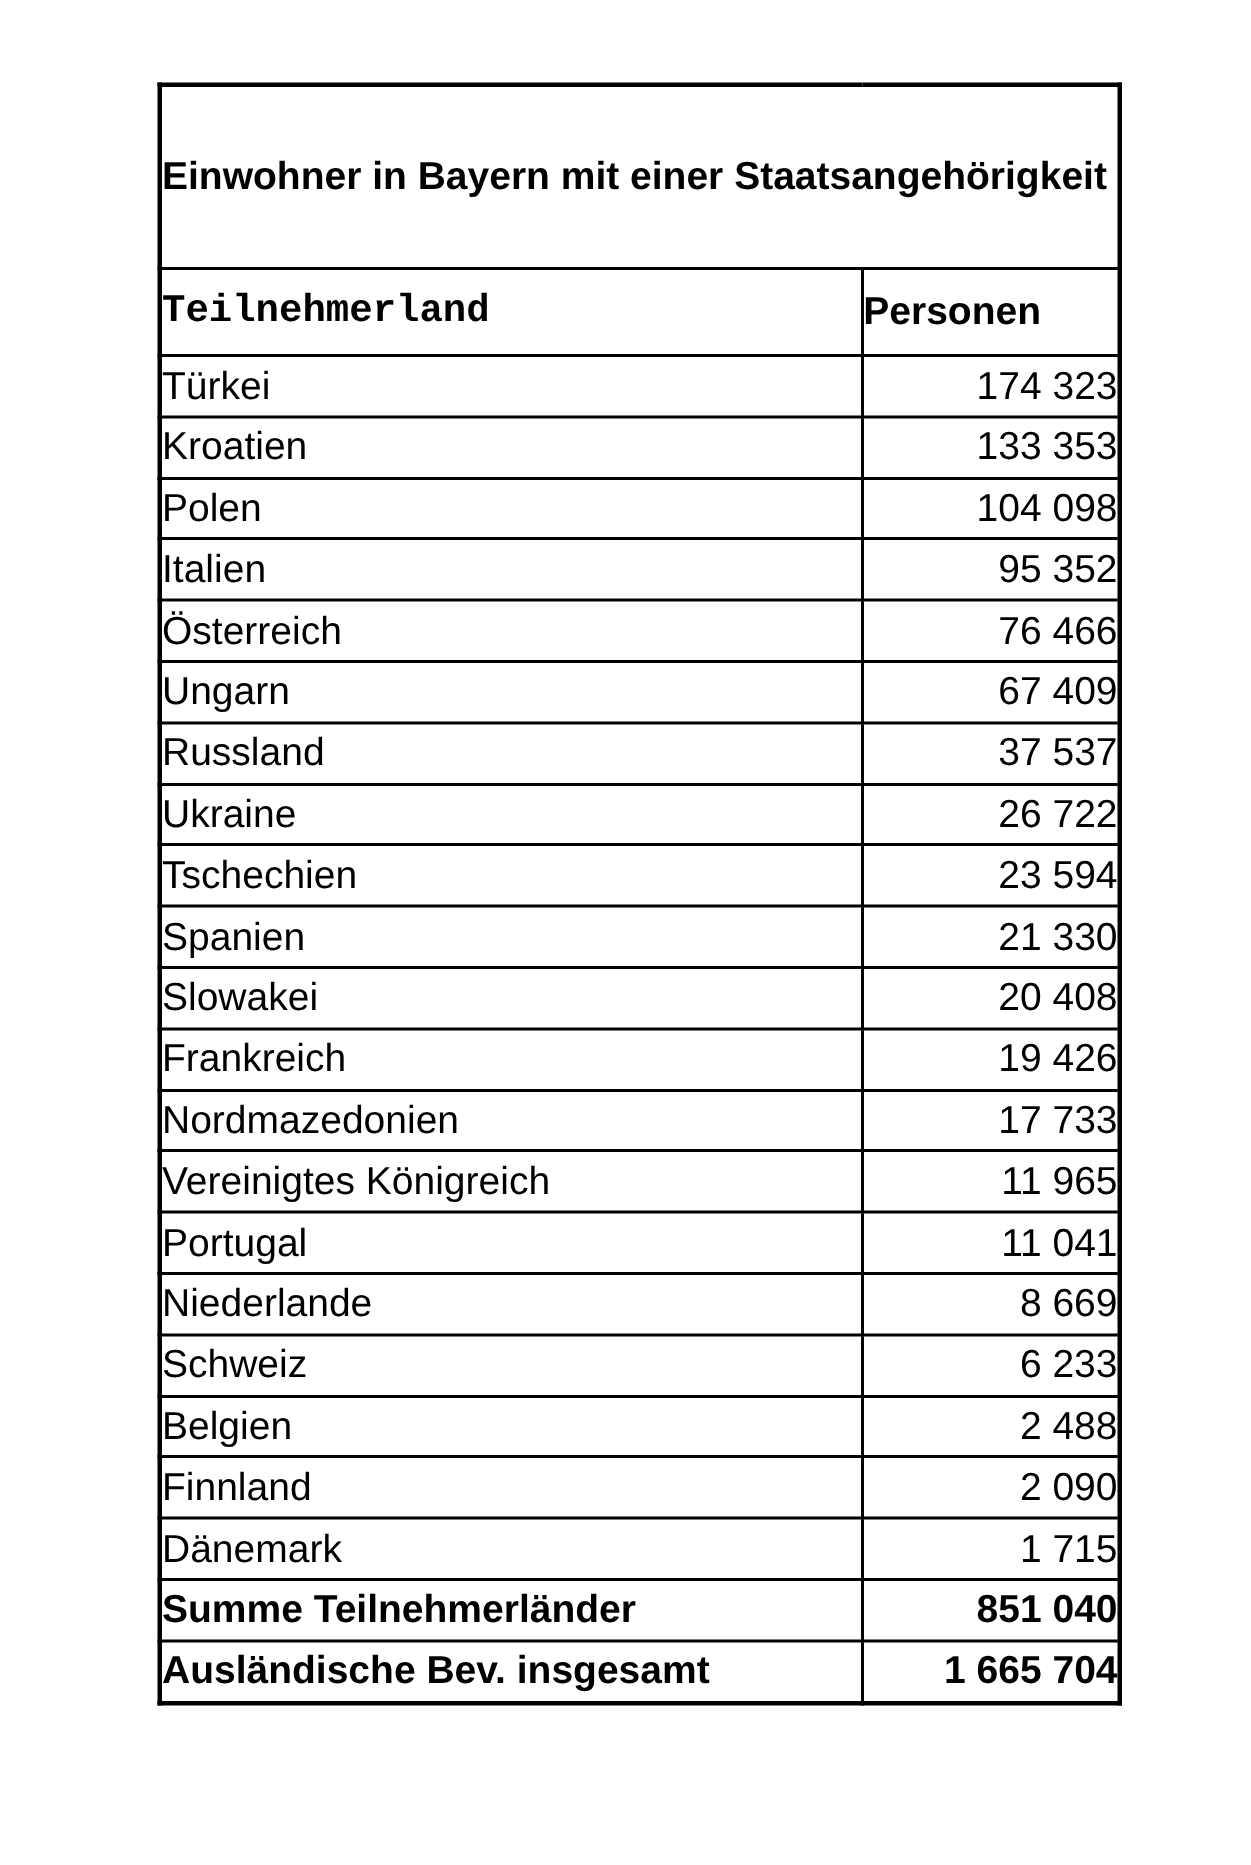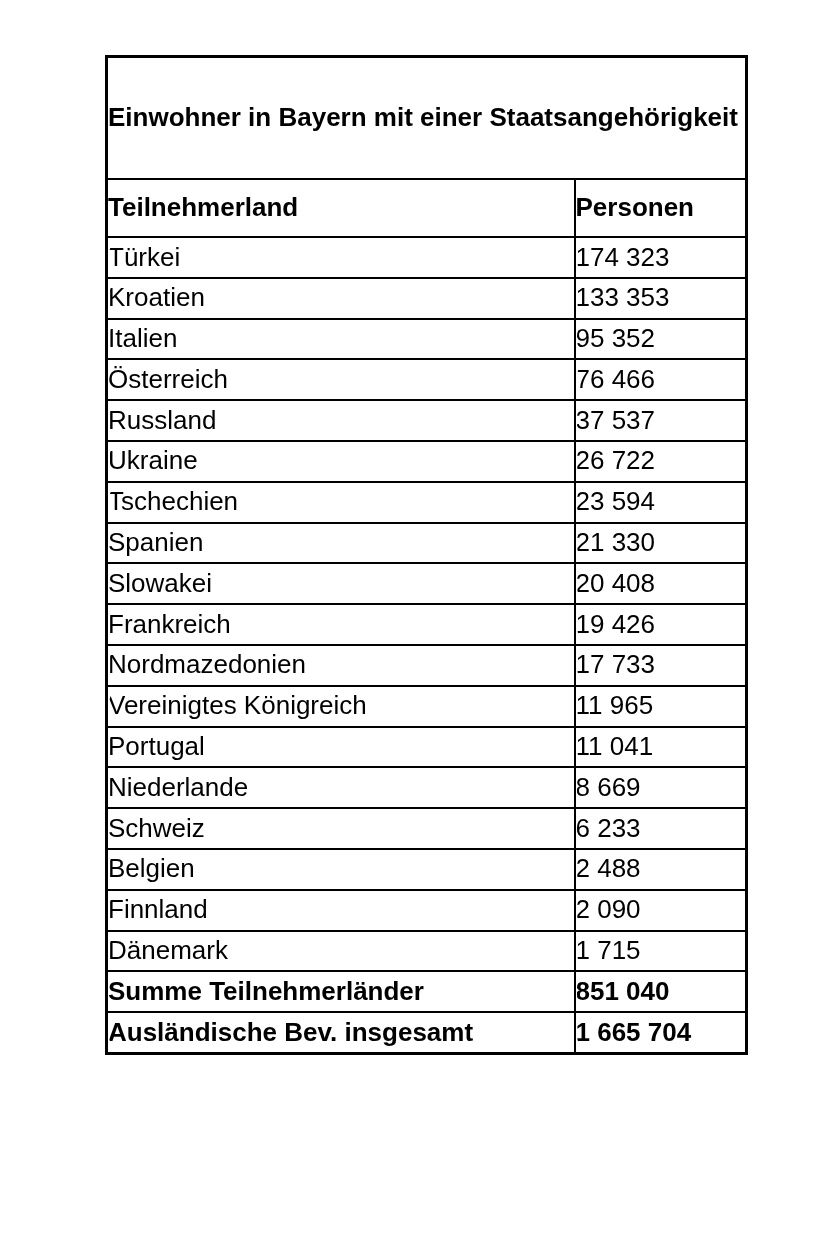--- a/index.html
+++ b/index.html
@@ -46,31 +46,33 @@
     line-height: 35px;
     white-space: pre-line;
   }
   tr.header-row th {
     height: 56px;
     font-weight: bold;
   }
   th.country-header {
     text-align: left;
     padding-left: 15px;
+    font-family: Liberation Mono, monospace;
   }
   th.persons-header {
     text-align: left;
   }
-  tbody td { height: 38.8px; border-radius: 17px; }
+  tbody td { height: 38.8px; }
   td.country-cell {
     text-align: left;
     padding-left: 15px;
     font-weight: normal;
   }
   td.persons-cell {
+    text-align: right;
     padding-right: 10px;
     font-weight: normal;
   }
   tr.bold td { font-weight: bold; }
 </style>
 </head>
 <body>
 
 <div class="page">
   <table class="stat-table">
@@ -92,26 +94,34 @@
     <tbody>
         <tr class="data-row">
       <td class="country-cell">Türkei</td>
       <td class="persons-cell">174 323</td>
     </tr>
         <tr class="data-row">
       <td class="country-cell">Kroatien</td>
       <td class="persons-cell">133 353</td>
     </tr>
         <tr class="data-row">
+      <td class="country-cell">Polen</td>
+      <td class="persons-cell">104 098</td>
+    </tr>
+        <tr class="data-row">
       <td class="country-cell">Italien</td>
       <td class="persons-cell">95 352</td>
     </tr>
         <tr class="data-row">
       <td class="country-cell">Österreich</td>
       <td class="persons-cell">76 466</td>
+    </tr>
+        <tr class="data-row">
+      <td class="country-cell">Ungarn</td>
+      <td class="persons-cell">67 409</td>
     </tr>
         <tr class="data-row">
       <td class="country-cell">Russland</td>
       <td class="persons-cell">37 537</td>
     </tr>
         <tr class="data-row">
       <td class="country-cell">Ukraine</td>
       <td class="persons-cell">26 722</td>
     </tr>
         <tr class="data-row">

